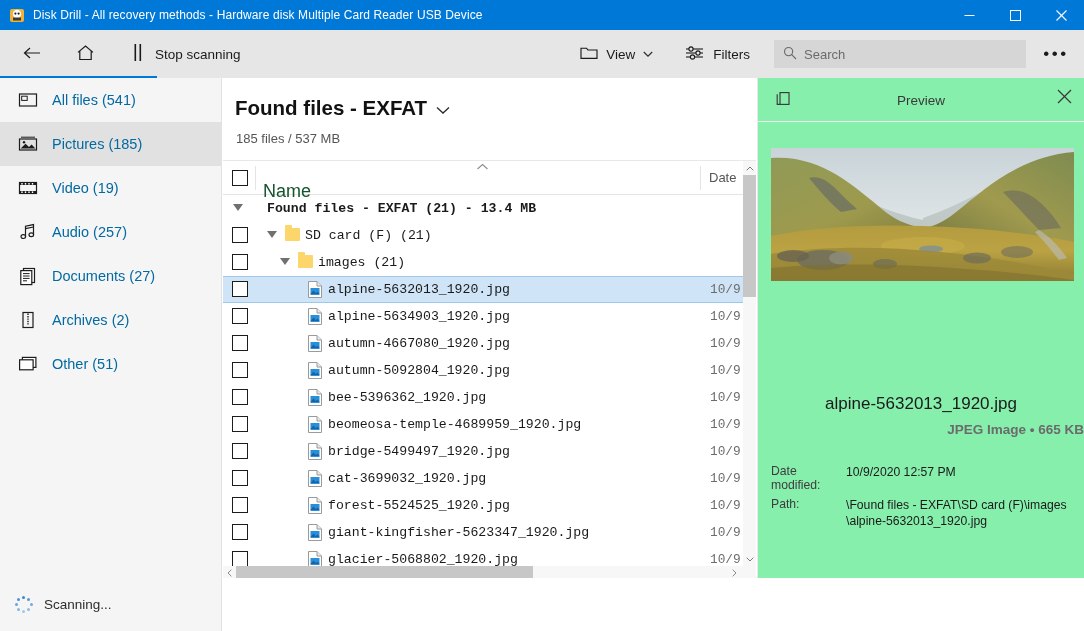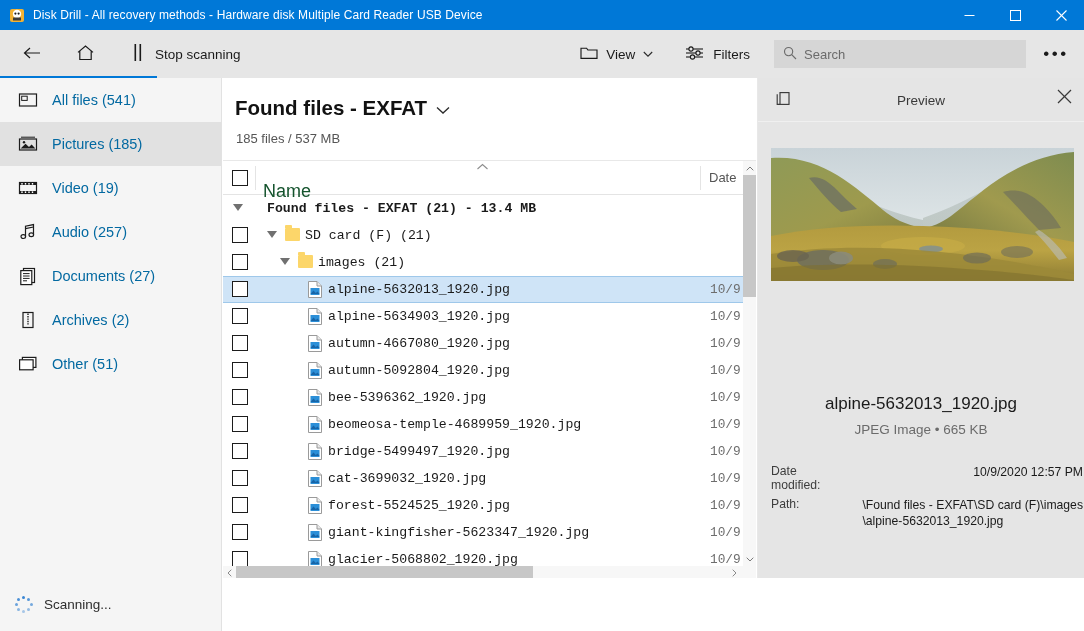--- a/index.html
+++ b/index.html
@@ -186,21 +186,21 @@
     display: flex; align-items: center; justify-content: center;
     color: #8a8a8a; font-size: 9px;
   }
   .hscroll .thumb {
     position: absolute; top: 0; height: 13px; background: #c7c7c7;
   }
 
   
   .preview {
     position: absolute; left: 534px; top: 0; width: 327px; height: 500px;
-    background: #e5e5e5; border-left: 1px solid #e8e8e8;
+    background: #86efac; border-left: 1px solid #e8e8e8;
   }
   .pv-head {
     position: absolute; left: 0; top: 0; width: 326px; height: 44px;
     display: flex; align-items: center; border-bottom: 1px solid #f0f0f0;
   }
   .pv-copy { position: absolute; left: 16px; top: 12px; }
   .pv-title {
     position: absolute; left: 0; top: 0; width: 326px; height: 44px;
     display: flex; align-items: center; justify-content: center;
     font-size: 13.5px; color: #3a3a3a;
@@ -210,24 +210,24 @@
     position: absolute; left: 235px; top: 148px;
     width: 303px; height: 133px;
     overflow: hidden;
   }
   .pv-fname {
     position: absolute; left: 0; top: 316px; width: 326px;
     text-align: center; font-size: 17px; color: #1a1a1a;
   }
   .pv-meta {
     position: absolute; left: 0; top: 344px; width: 326px;
-    text-align: center; font-size: 13.5px; color: #6b6b6b;
+    text-align: right; font-size: 13.5px; color: #6b6b6b; font-weight: bold;
   }
   .pv-rows { position: absolute; left: 13px; top: 386px; width: 312px; font-size: 12.2px; }
-  .pv-row { display: flex; margin-bottom: 5px; justify-content: space-between; }
+  .pv-row { display: flex; margin-bottom: 5px; }
   .pv-key { width: 75px; flex: none; color: #3d3d3d; }
   .pv-val { color: #1a1a1a; line-height: 1.33; }
 
   
   .bottombar {
     position: absolute; left: 0; top: 578px; width: 1084px; height: 53px;
     background: #ffffff;
   }
   .bb-left {
     position: absolute; left: 0; top: 0; width: 222px; height: 53px;

